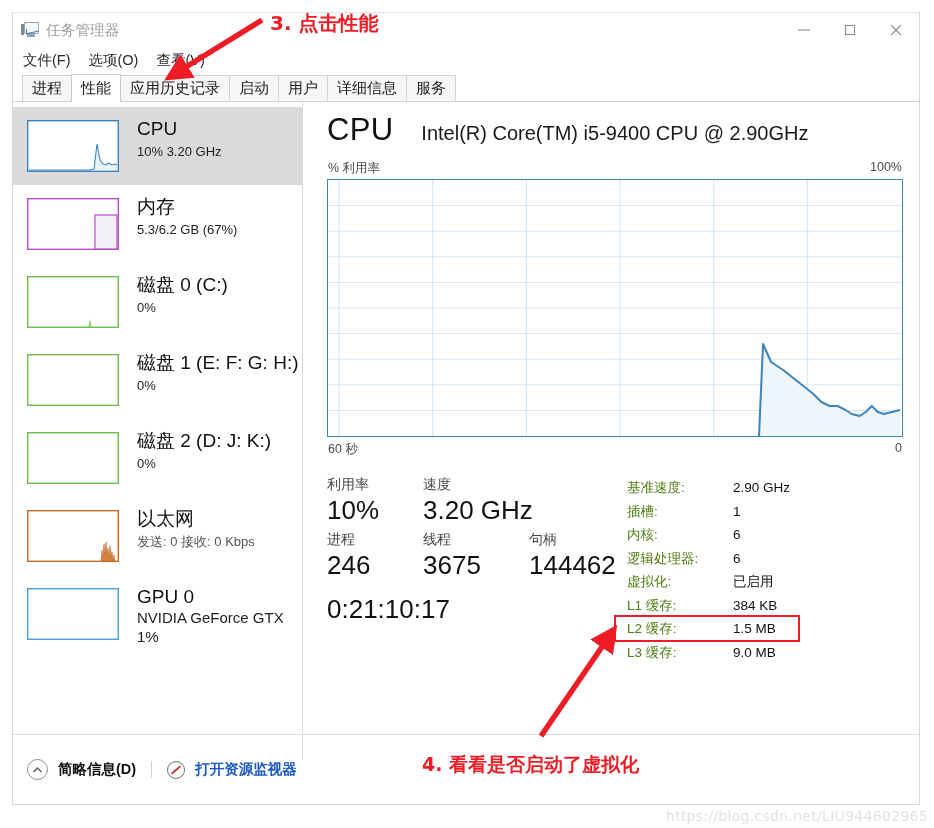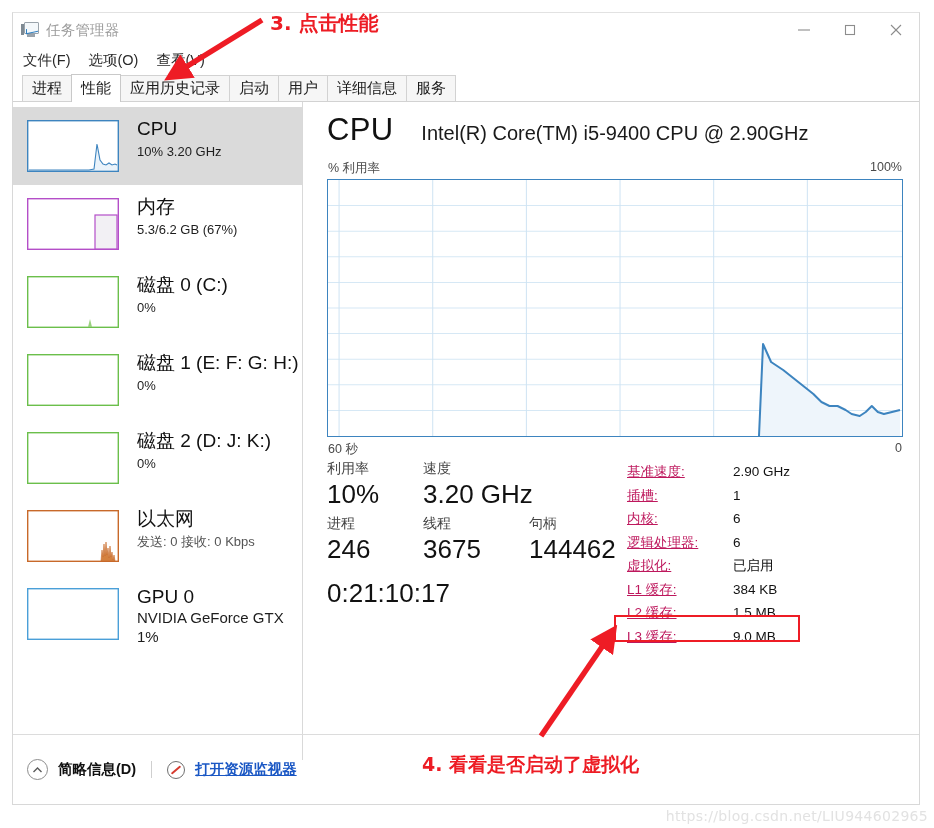--- a/index.html
+++ b/index.html
@@ -220,20 +220,21 @@
     justify-content: space-between;
     font-size: 12.5px;
     color: #4a4a4a;
     margin-top: 4px;
     padding: 0 1px;
   }
 
   
   .stats {
     display: flex;
+    margin-top: 16px;
   }
   .stats-left { width: 290px; flex: none; }
   .stats-right { flex: 1; padding-left: 10px; padding-top: 2px; }
 
   .srow { display: flex; }
   .scell { }
   .slabel {
     font-size: 14px;
     color: #444;
     line-height: 20px;
@@ -247,21 +248,21 @@
   .grp2 { margin-top: 2px; }
   .grp3 { margin-top: 11px; }
 
   .dlist { }
   .drow {
     display: flex;
     font-size: 13.5px;
     line-height: 23.5px;
     color: #333;
   }
-  .dkey { width: 106px; flex: none; color: #be185d; text-decoration: underline; }
+  .dkey { width: 106px; flex: none; color: #4d7c0f; }
   .dval { color: #121212; }
   .drow.hl { position: relative; }
 
   
   .footer {
     position: absolute;
     left: 0; right: 0; bottom: 0;
     height: 70px;
     border-top: 1px solid #dcdcdc;
     display: flex;
@@ -298,21 +299,20 @@
     position: absolute; left: 2px; top: 7px;
     width: 12px; height: 2px;
     background: #d63b2f;
     transform: rotate(-40deg);
     border-radius: 1px;
   }
   .footer-link {
     font-size: 14.5px;
     color: #1a57c4;
     font-weight: bold;
-    text-decoration: underline;
   }
 
   
   .anno {
     position: absolute;
     color: #ed1c24;
     font-weight: bold;
     font-family: "DejaVu Sans", "Liberation Sans", sans-serif;
     white-space: nowrap;
     pointer-events: none;

